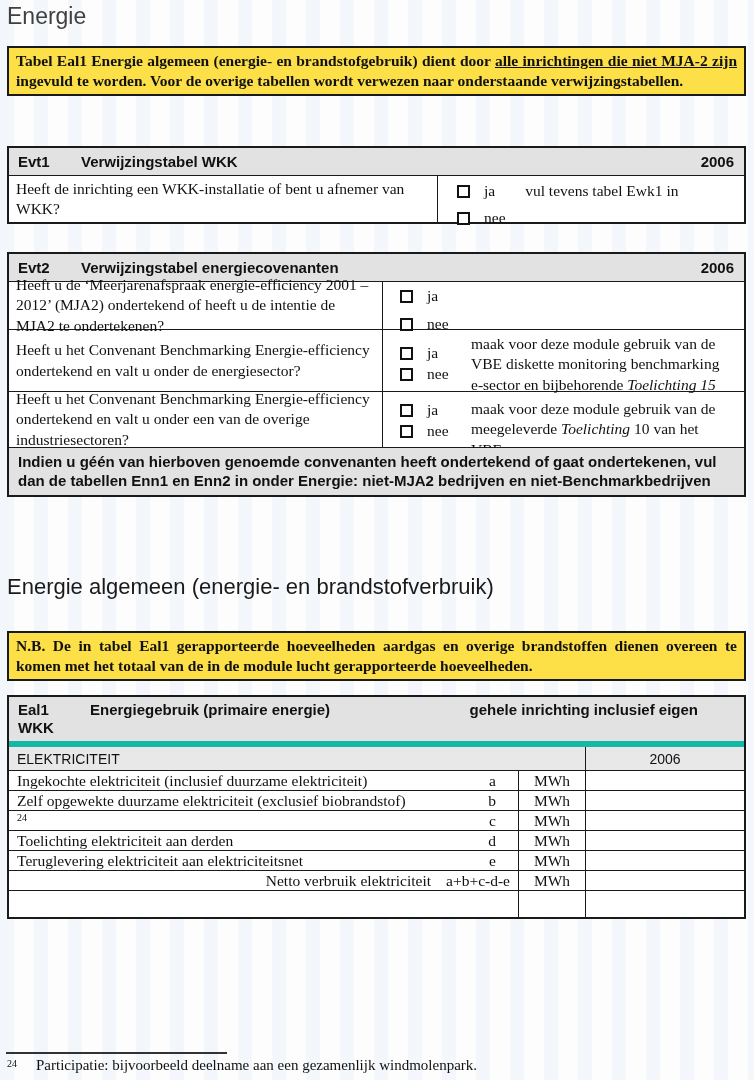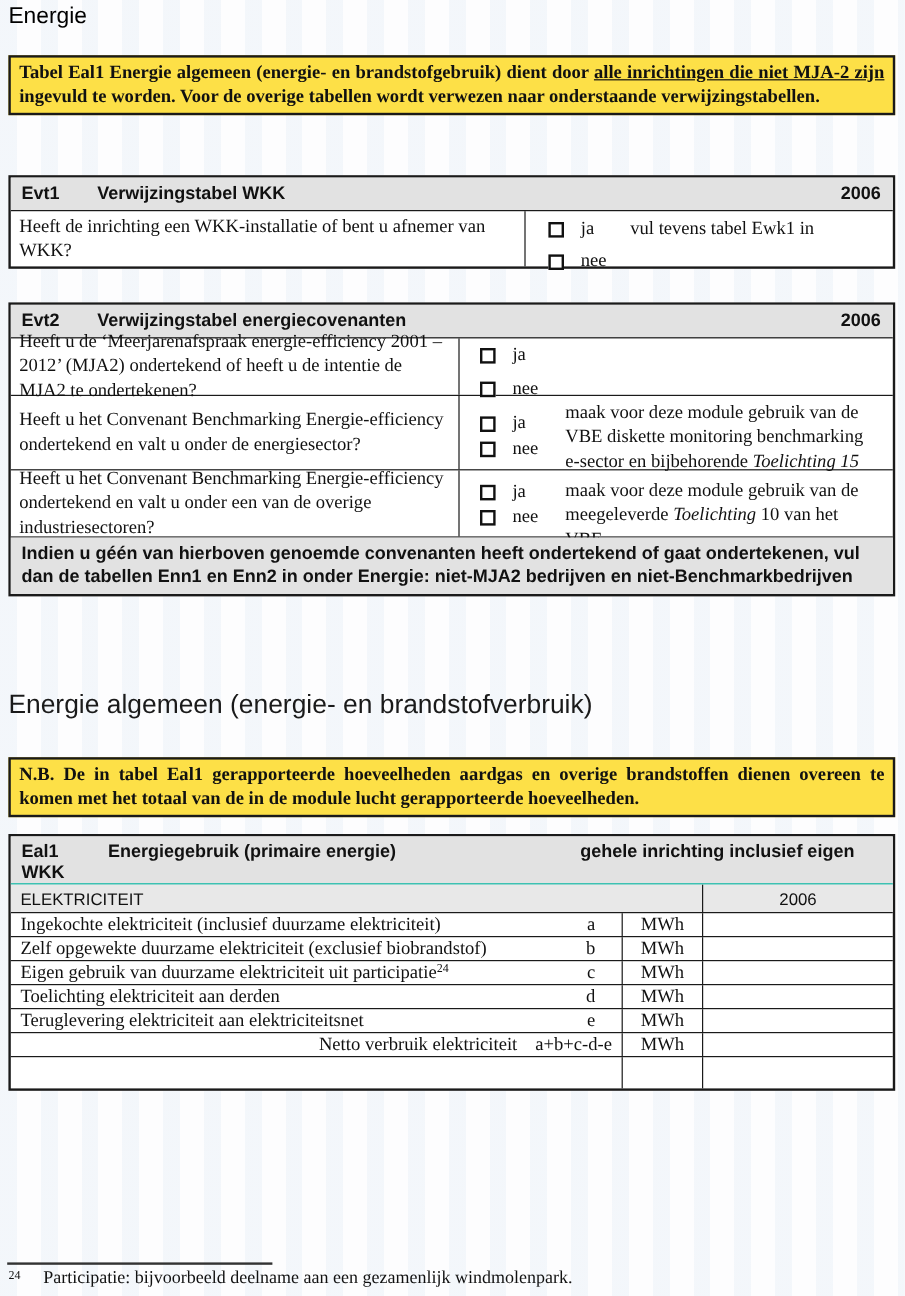--- a/index.html
+++ b/index.html
@@ -8,21 +8,21 @@
     font-family:"Liberation Serif", serif;
     color:#111;
     background-color:#fdfdfe;
     background-image:repeating-linear-gradient(90deg, rgba(205,222,238,0.20) 0 14px, rgba(255,255,255,0) 14px 34px);
   }
   .page { position:relative; width:754px; height:1080px; overflow:hidden; }
 
   .title {
     position:absolute; left:7px; top:3px;
     font-family:"Liberation Sans", sans-serif;
-    font-size:19px; font-weight:400; color:#000000;
+    font-size:23px; font-weight:400; color:#404040;
   }
   .heading2 {
     position:absolute; left:7px; top:574px;
     font-family:"Liberation Sans", sans-serif;
     font-size:22px; font-weight:400; color:#1a1a1a;
   }
 
   .box {
     position:absolute; left:7px; width:739px;
     background:#fde047; border:2px solid #1a1a1a;
@@ -87,23 +87,23 @@
 
   .tfoot {
     background:#e2e2e2;
     font-family:"Liberation Sans", sans-serif; font-weight:bold; font-size:15px;
     line-height:1.28; padding:4px 9px 5px 9px; min-height:43px;
   }
 
   
   .eal1 { top:695px; }
   .ehead {
-    background:#e2e2e2; border-bottom:1px solid #14b8a6;
+    background:#e2e2e2; border-bottom:6px solid #14b8a6;
     font-family:"Liberation Sans", sans-serif; font-weight:bold; font-size:15px;
-    height:40px; padding:4px 8px 0 9px; position:relative;
+    height:50px; padding:4px 22px 0 9px; position:relative;
   }
   .ehead-l1 { display:flex; }
   .ehead-l1 .code { width:72px; }
   .ehead-l1 .ttitle { flex:1; }
   .ehead-l1 .erighttext { padding-right:24px; }
   .ehead-l2 { margin-top:1px; }
 
   .erow { display:grid; grid-template-columns:509px 67px 1fr; border-bottom:1px solid #1a1a1a; height:20px;text-align:center; }
   .erow:last-child { border-bottom:none; }
   .esec {
@@ -258,21 +258,20 @@
       <div class="elabel">
           <span>Zelf opgewekte duurzame elektriciteit (exclusief biobrandstof)</span>
           <sup></sup>
           <span class="eletter">b</span>
         </div>
       <div class="eunit">MWh</div>
       <div class="evalue"></div>
     </div>
     <div class="erow">
       <div class="elabel">
-          <span>Eigen gebruik van duurzame elektriciteit uit participatie</span>
           <sup>24</sup>
           <span class="eletter">c</span>
         </div>
       <div class="eunit">MWh</div>
       <div class="evalue"></div>
     </div>
     <div class="erow">
       <div class="elabel">
           <span>Toelichting elektriciteit aan derden</span>
           <sup></sup>

